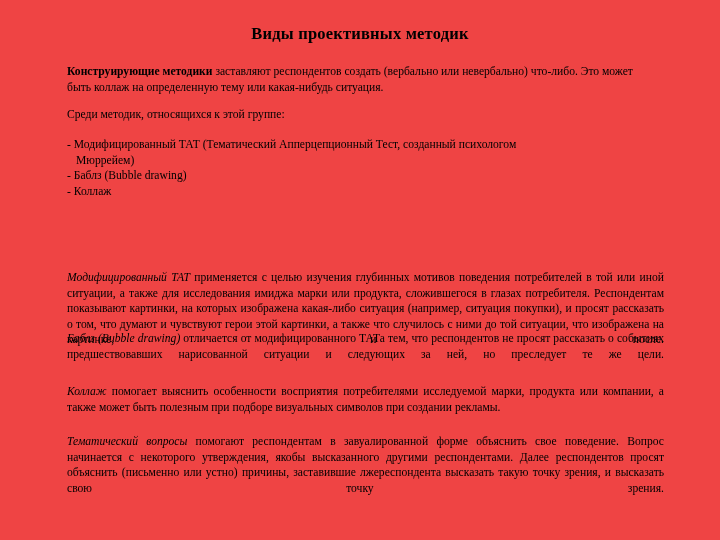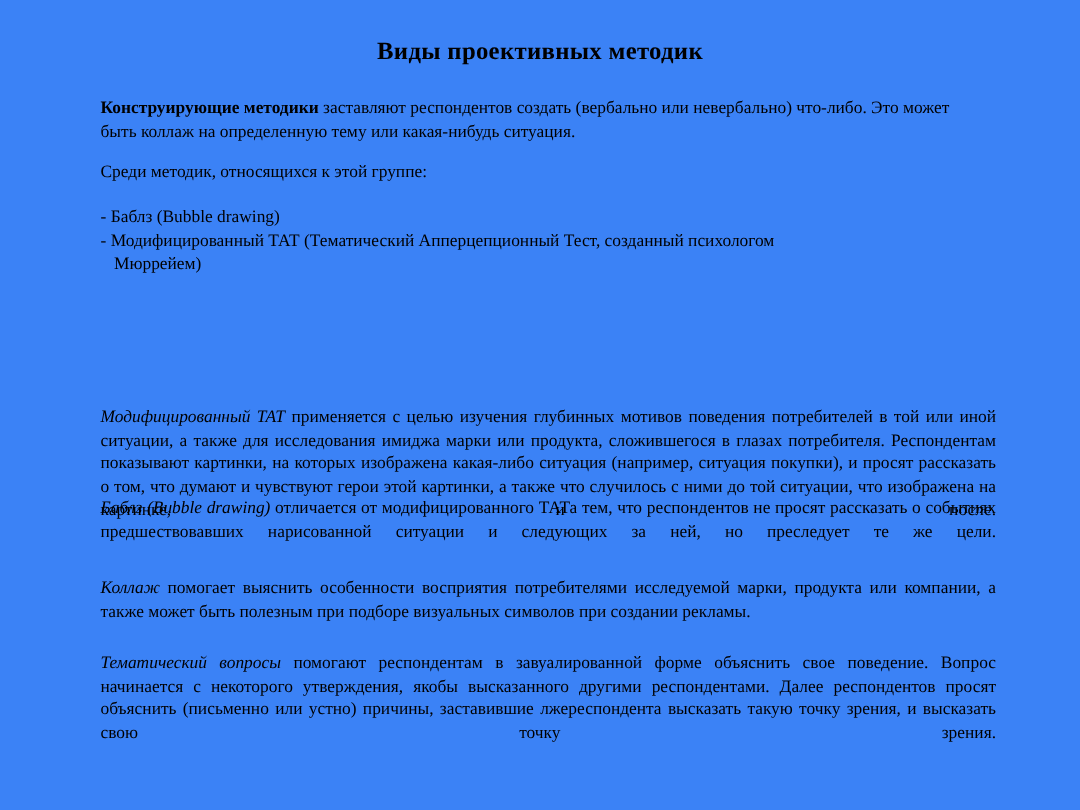--- a/index.html
+++ b/index.html
@@ -12,21 +12,21 @@
     height: 540px;
     overflow: hidden;
     font-family: "Liberation Serif", "DejaVu Serif", serif;
     color: #000000;
     -webkit-font-smoothing: none;
   }
   .page {
     position: relative;
     width: 720px;
     height: 540px;
-    background: #3b82f6;
+    background: #ef4444;
     box-sizing: border-box;
   }
 
   
   .doc-title {
     position: absolute;
     left: 0;
     top: 24px;
     width: 720px;
     text-align: center;
@@ -99,29 +99,33 @@
   </div>
 
   <div class="block" id="p-intro">
     <span class="lead-bold">Конструирующие методики</span><span> заставляют респондентов создать (вербально или невербально) что-либо. Это может быть коллаж на определенную тему или какая-нибудь ситуация.</span>
   </div>
 
   <div class="list-block" id="list">
 
     <div class="list-item">
       <span>-</span>
+      <span>Модифицированный ТАТ (Тематический Апперцепционный Тест, созданный психологом</span>
+      <span class="cont">Мюррейем)</span>
+    </div>
+
+    <div class="list-item">
+      <span>-</span>
       <span>Баблз (Bubble drawing)</span>
     </div>
 
     <div class="list-item">
       <span>-</span>
-      <span>Модифицированный ТАТ (Тематический Апперцепционный Тест, созданный психологом</span>
-      <span class="cont">Мюррейем)</span>
+      <span>Коллаж</span>
     </div>
-
 
 
   </div>
 
   <div class="block full-just" id="p-tat">
     <span class="lead-ital">Модифицированный ТАТ</span><span> применяется с целью изучения глубинных мотивов поведения потребителей в той или иной ситуации, а также для исследования имиджа марки или продукта, сложившегося в глазах потребителя. Респондентам показывают картинки, на которых изображена какая-либо ситуация (например, ситуация покупки), и просят рассказать о том, что думают и чувствуют герои этой картинки, а также что случилось с ними до той ситуации, что изображена на картинке, и после.</span>
   </div>
 
   <div class="block justify" id="p-collage">
     <span class="lead-ital">Коллаж</span><span> помогает выяснить особенности восприятия потребителями исследуемой марки, продукта или компании, а также может быть полезным при подборе визуальных символов при создании рекламы.</span>

